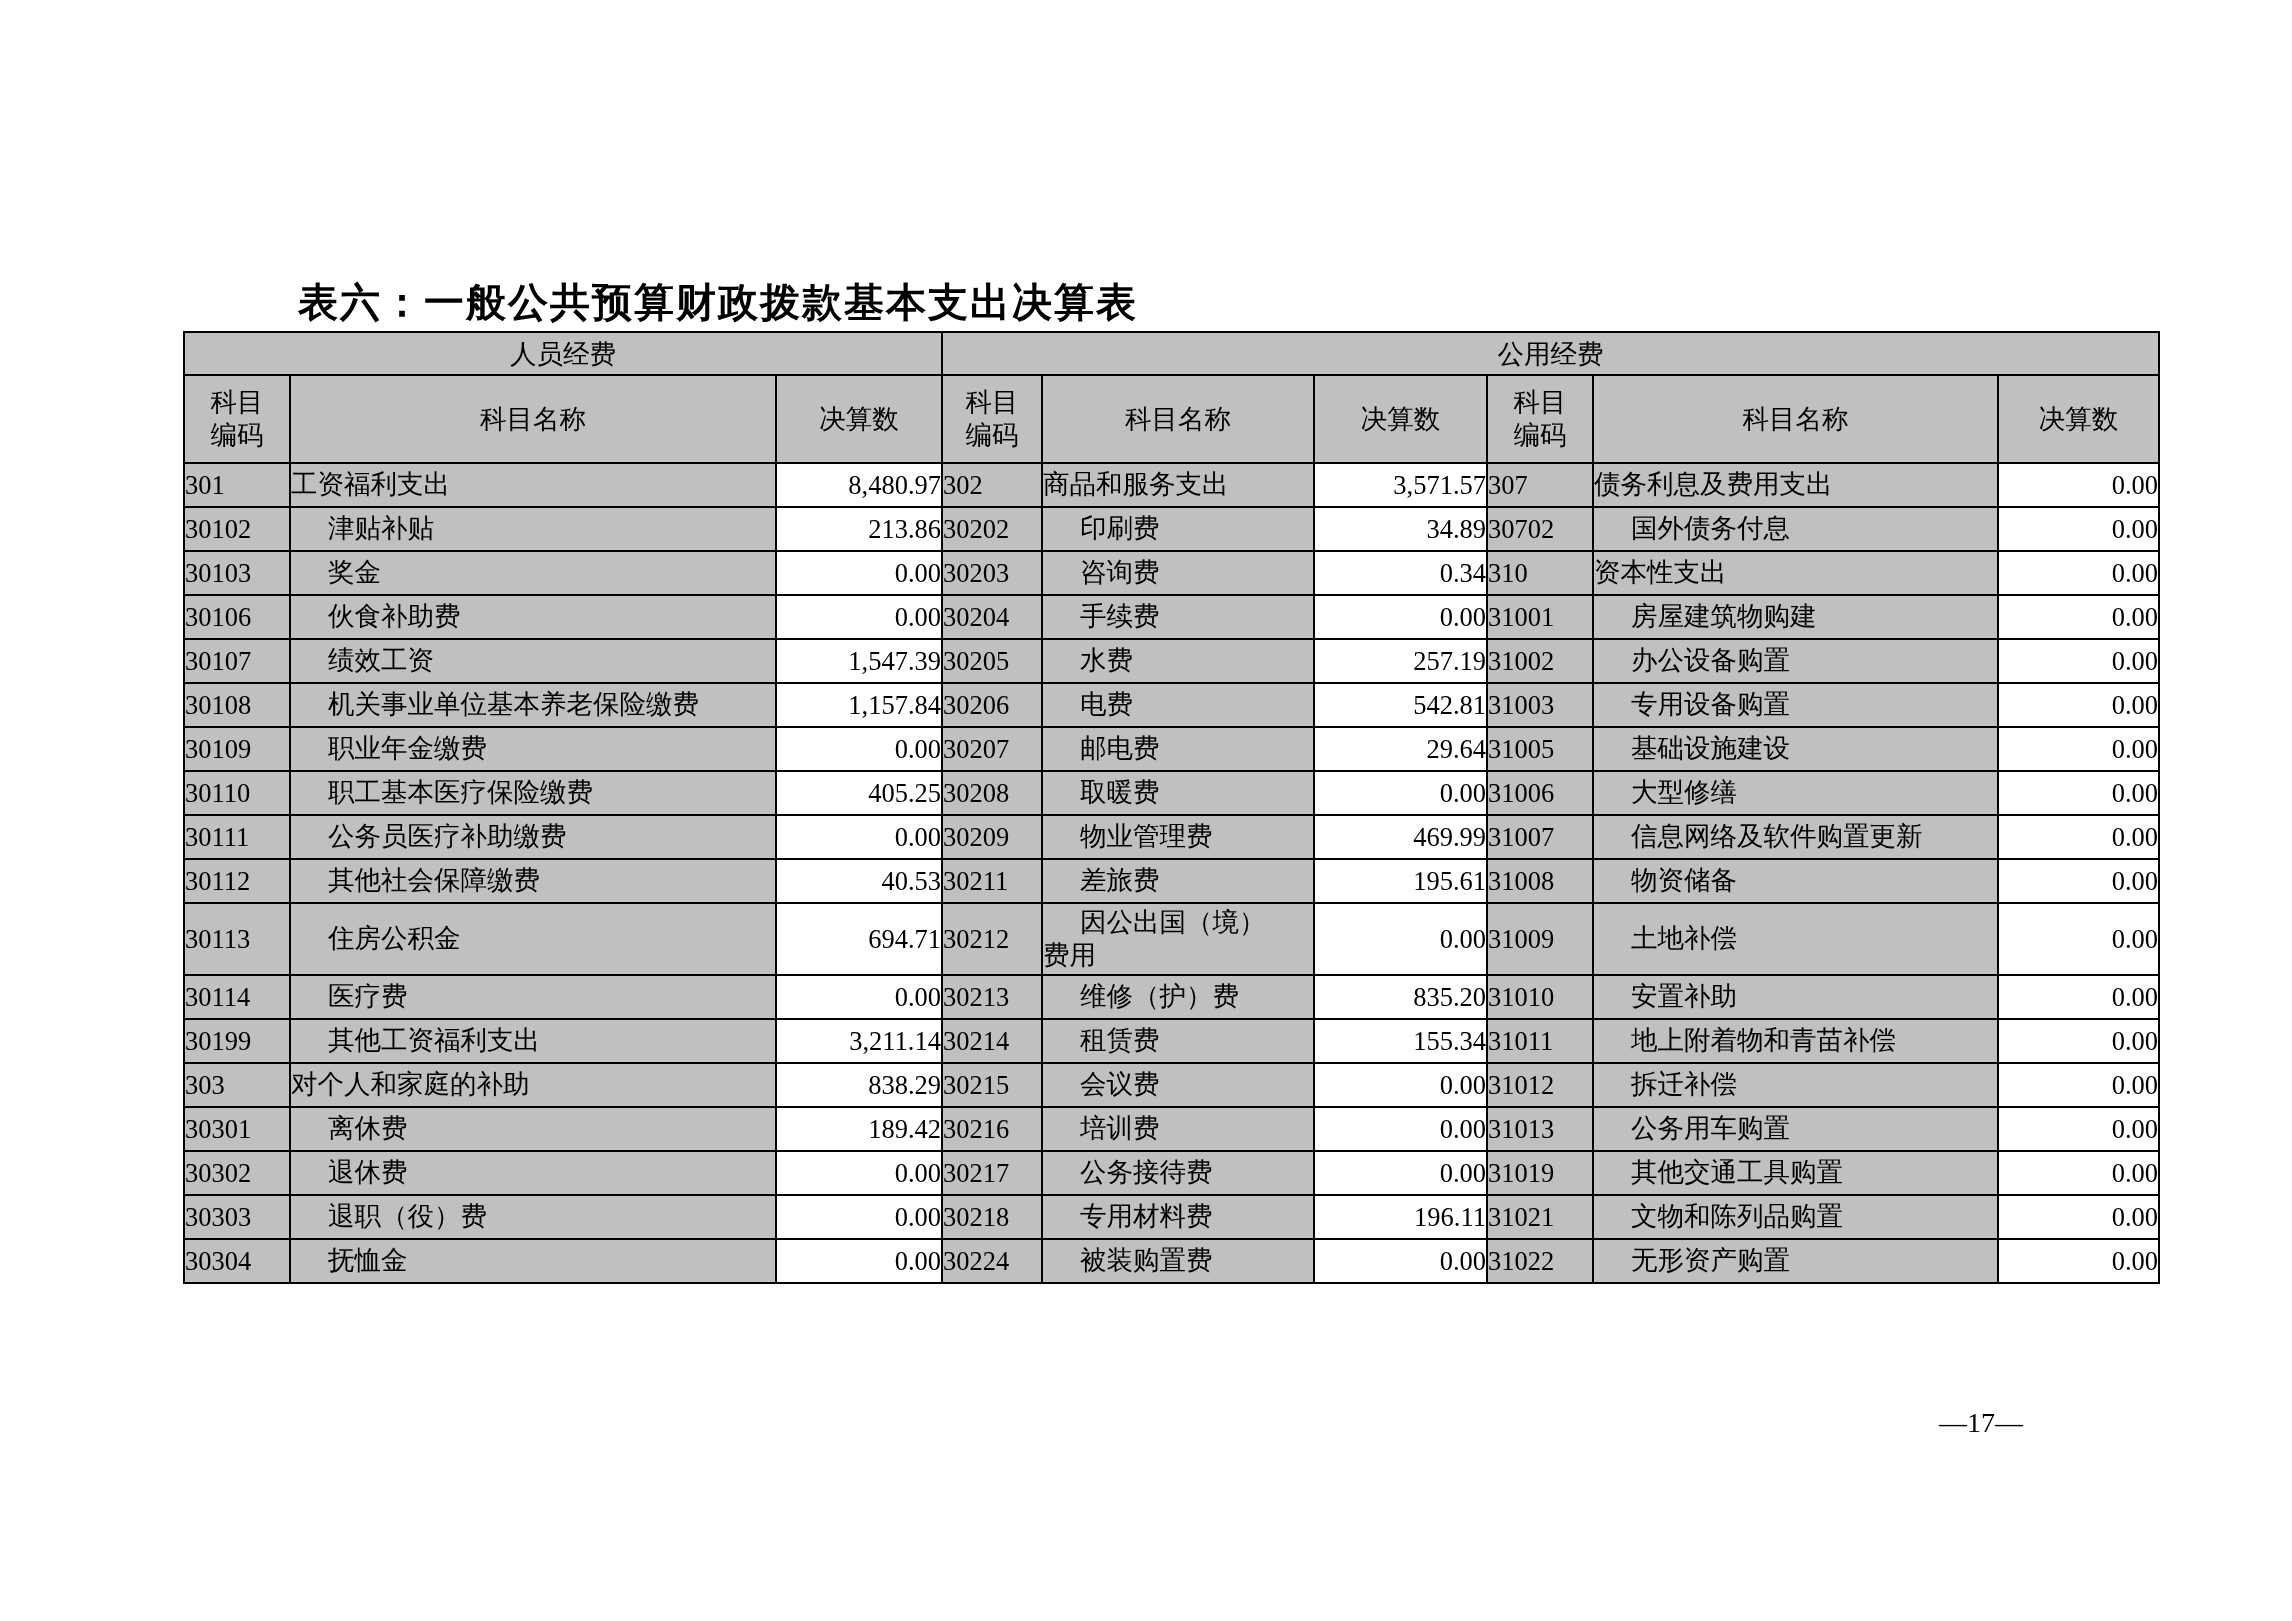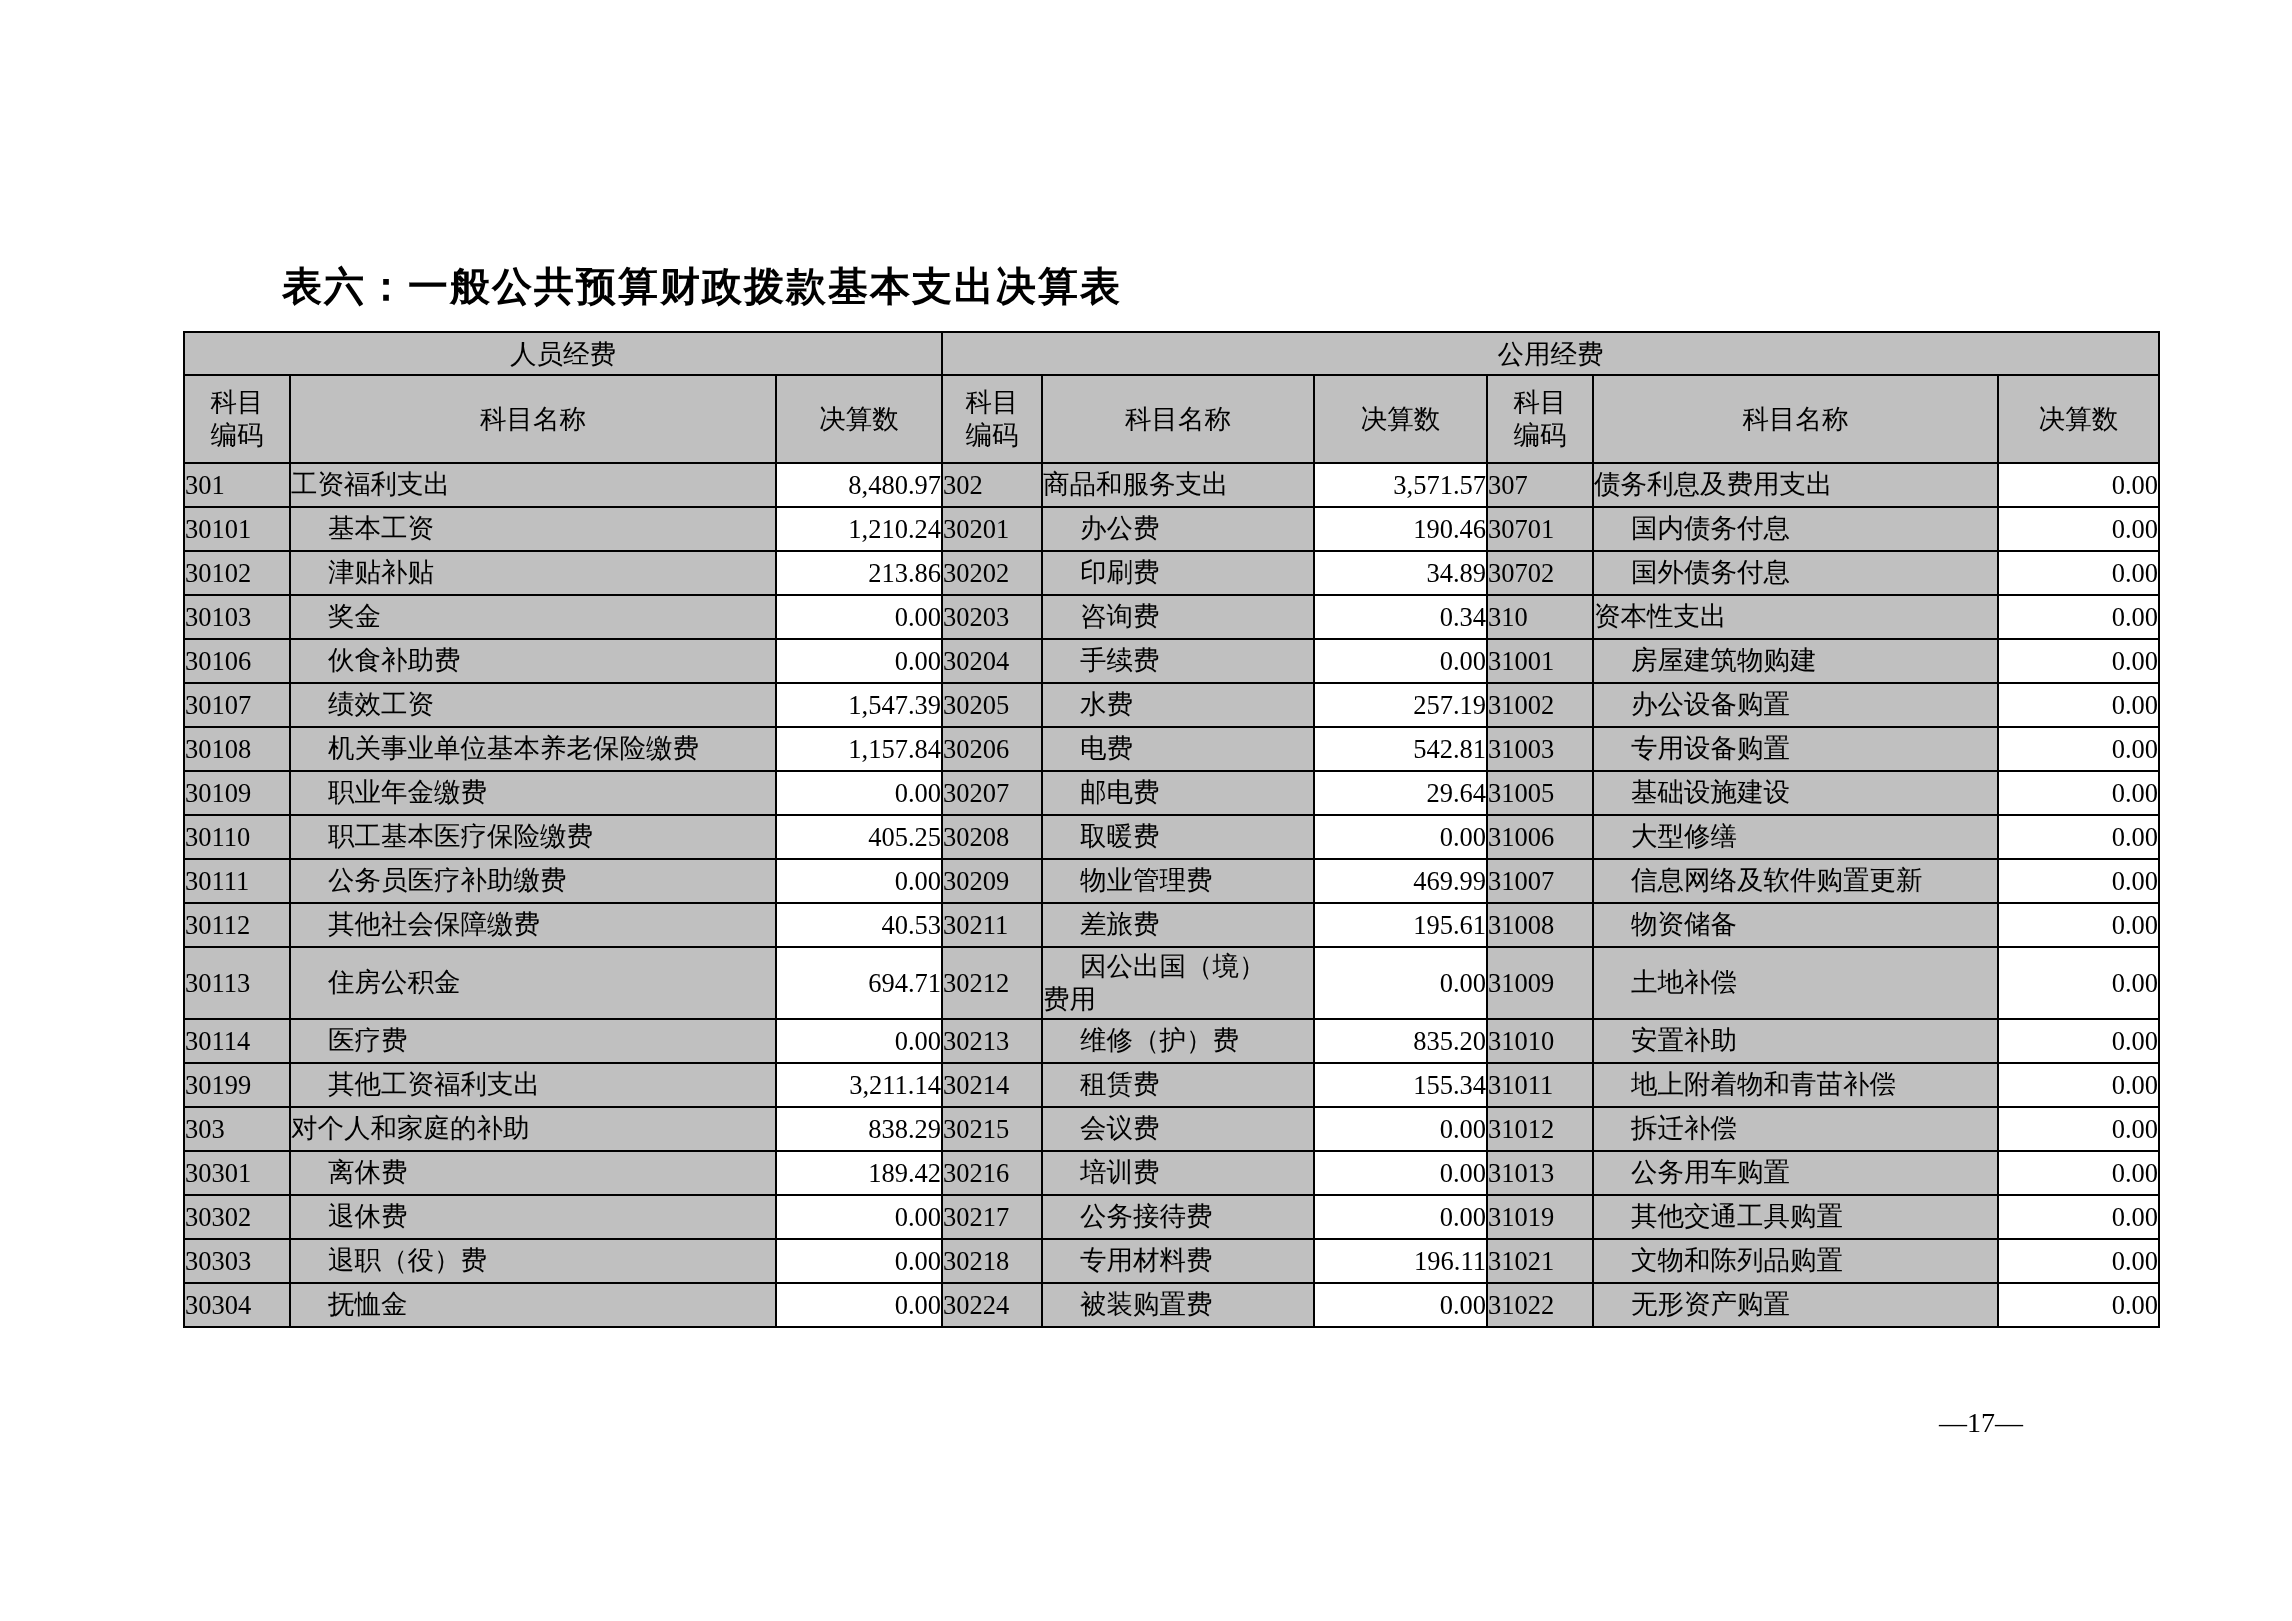--- a/index.html
+++ b/index.html
@@ -1,21 +1,21 @@
 <!DOCTYPE html>
 <html><head>
 <meta charset="utf-8">
 <style>
   html,body{margin:0;padding:0;}
   body{
     width:2293px;height:1621px;position:relative;background:#ffffff;
     font-family:"Liberation Serif","DejaVu Serif",serif;color:#000;
   }
   .page-title{
-    position:absolute;left:282px;top:259px;margin:0;
+    position:absolute;left:282px;top:259px;margin:16px;
     font-family:"Liberation Sans","DejaVu Sans",sans-serif;
     font-size:40px;font-weight:bold;letter-spacing:2px;white-space:nowrap;
   }
   table.budget{
     position:absolute;left:183px;top:331px;width:1975px;
     border-collapse:collapse;table-layout:fixed;
     background:#1d4ed8;border:2.9px solid #000;
   }
   table.budget th, table.budget td{
     border-left:2px solid #000;border-right:2px solid #000;
@@ -89,31 +89,20 @@
           <td class="name">工资福利支出</td>
           <td class="val">8,480.97</td>
           <td class="code">302</td>
           <td class="name">商品和服务支出</td>
           <td class="val">3,571.57</td>
           <td class="code">307</td>
           <td class="name">债务利息及费用支出</td>
           <td class="val">0.00</td>
         </tr>
         <tr>
-          <td class="code">30101</td>
-          <td class="name ind">基本工资</td>
-          <td class="val">1,210.24</td>
-          <td class="code">30201</td>
-          <td class="name ind">办公费</td>
-          <td class="val">190.46</td>
-          <td class="code">30701</td>
-          <td class="name ind">国内债务付息</td>
-          <td class="val">0.00</td>
-        </tr>
-        <tr>
           <td class="code">30102</td>
           <td class="name ind">津贴补贴</td>
           <td class="val">213.86</td>
           <td class="code">30202</td>
           <td class="name ind">印刷费</td>
           <td class="val">34.89</td>
           <td class="code">30702</td>
           <td class="name ind">国外债务付息</td>
           <td class="val">0.00</td>
         </tr>

